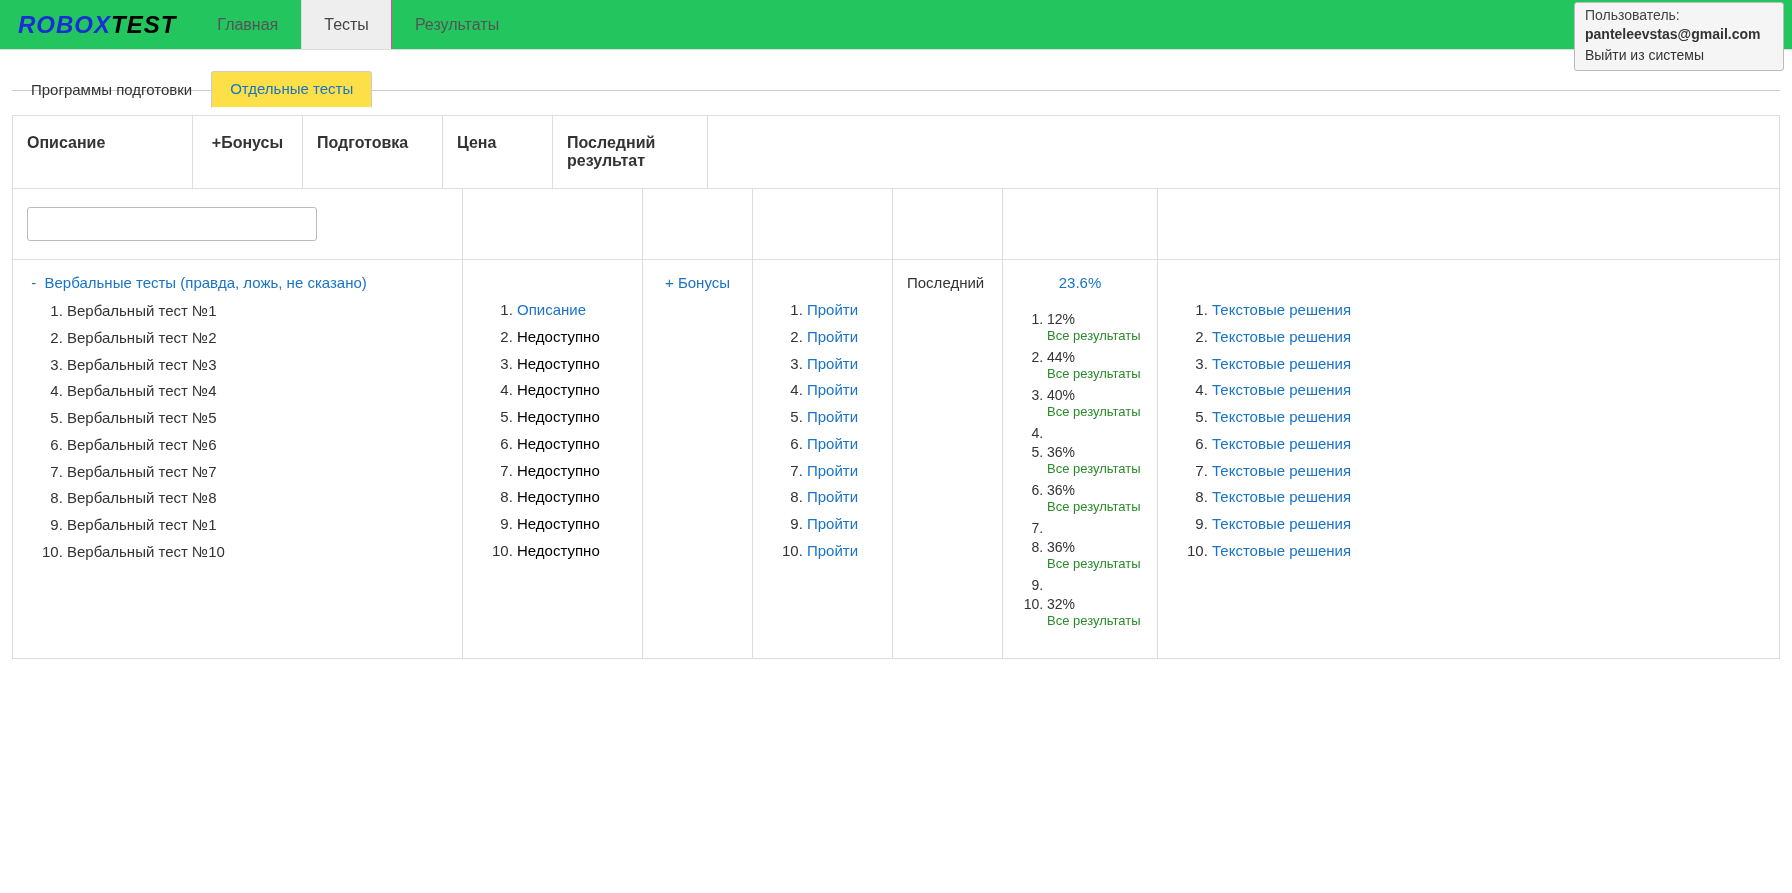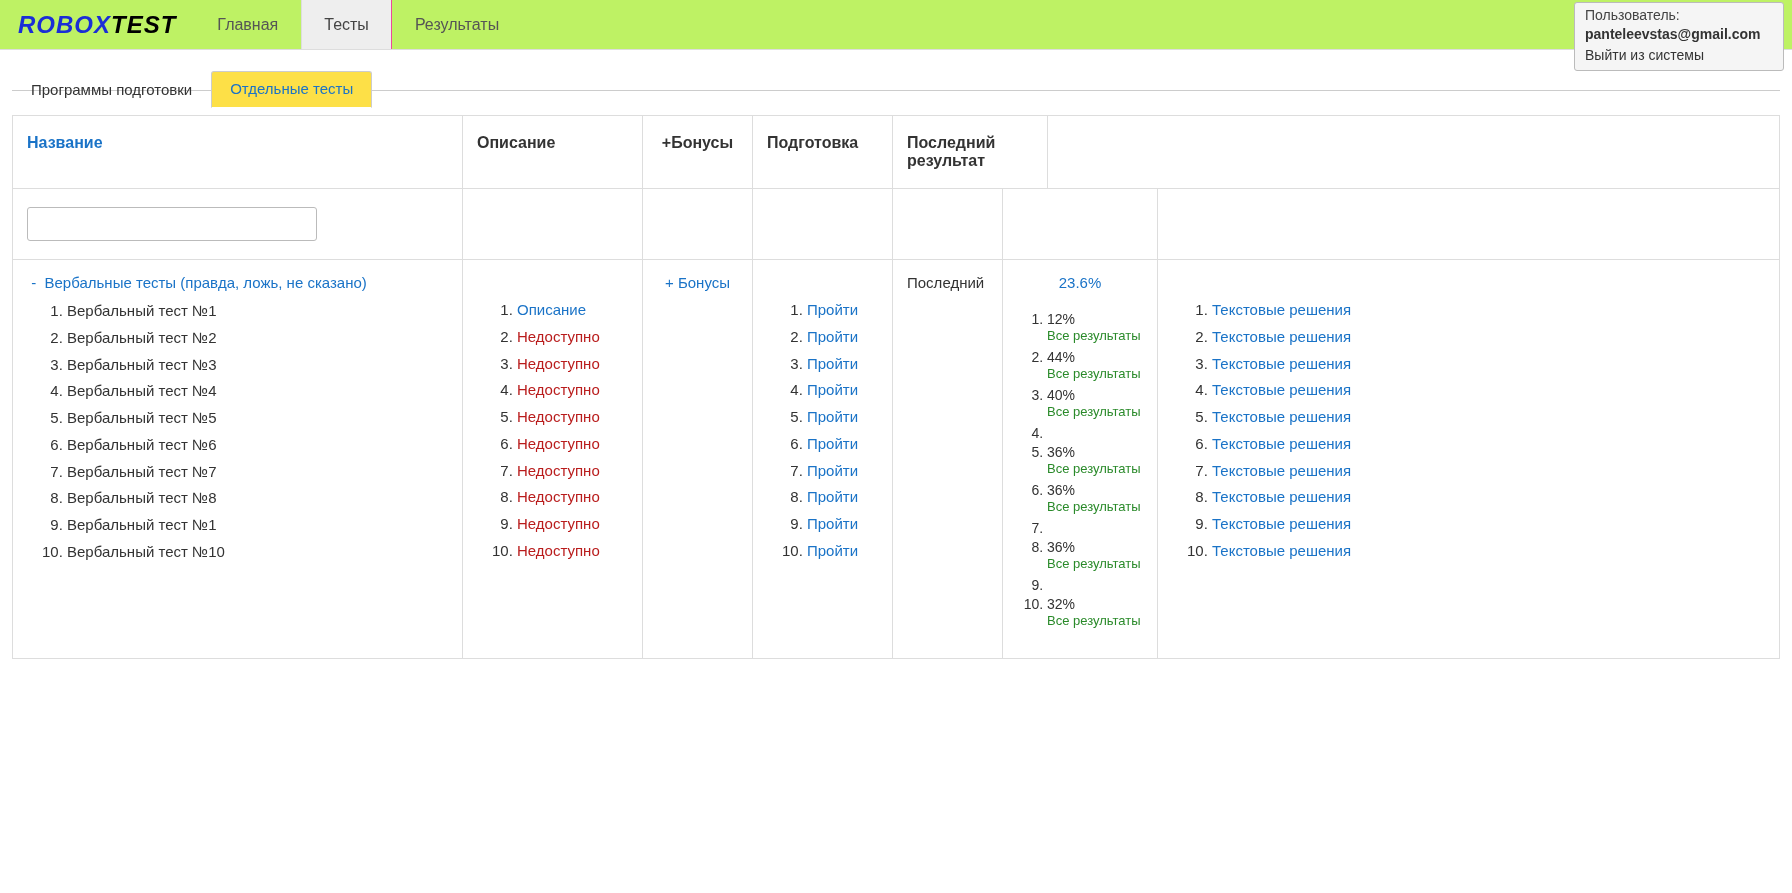--- a/index.html
+++ b/index.html
@@ -9,21 +9,21 @@
   color: #333;
   background: #fff;
   width: 1792px;
   margin: 0;
 }
 .topbar {
   display: flex;
   align-items: center;
   height: 50px;
   border-bottom: 1px solid #ddd;
-  background: #bef264;
+  background: #22c55e;
   position: relative;
 }
 .logo {
   font-family: Impact, "Arial Black", sans-serif;
   font-size: 24px;
   font-weight: 900;
   letter-spacing: 1px;
   padding: 0 18px;
   font-style: italic;
 }
@@ -114,21 +114,21 @@
   width: 290px;
   height: 34px;
   border: 1px solid #bbb;
   border-radius: 3px;
   padding: 4px 8px;
   font-size: 15px;
 }
 .grid-row.body .cell { padding: 14px 14px 24px; vertical-align: top; }
 
 .link { color: #1a73c7; cursor: pointer; }
-.muted { color: #b91c1c; }
+.muted { color: #000000; }
 .green { color: #2a8a2a; font-size: 13px; cursor: pointer; }
 
 .group-title { color: #1a73c7; cursor: pointer; margin-bottom: 9px; display: block; }
 ol.num { list-style: decimal; padding-left: 40px; }
 ol.num li { margin: 5px 0; line-height: 1.45; }
 .bonus-link { color: #1a73c7; cursor: pointer; }
 .price-free { color: #333; }
 .res-top { color: #1a73c7; text-align: center; margin-bottom: 20px; cursor: pointer; }
 .res-list { list-style: decimal; padding-left: 30px; }
 .res-list li { margin: 3px 0 1px; font-size: 14px; color: #333; }
@@ -154,24 +154,24 @@
 </div>
 
 <div class="subtabs">
     <div class="subtab inactive">Программы подготовки</div>
     <div class="subtab active">Отдельные тесты</div>
   </div>
 <div class="subbar-line"></div>
 
 <div class="grid">
   <div class="grid-row header">
-    <div class="cell c-name hdr link">Название</div>
     <div class="cell c-desc hdr">Описание</div>
     <div class="cell c-bonus hdr">+Бонусы</div>
     <div class="cell c-prep hdr">Подготовка</div>
+    <div class="cell c-price hdr">Цена</div>
     <div class="cell c-result hdr">Последний результат</div>
     <div class="cell c-solutions hdr"></div>
   </div>
   <div class="grid-row filter">
     <div class="cell c-name">
       <input class="filter-input" type="text" value="" style="">
     </div>
     <div class="cell c-desc"></div>
     <div class="cell c-bonus"></div>
     <div class="cell c-prep"></div>

